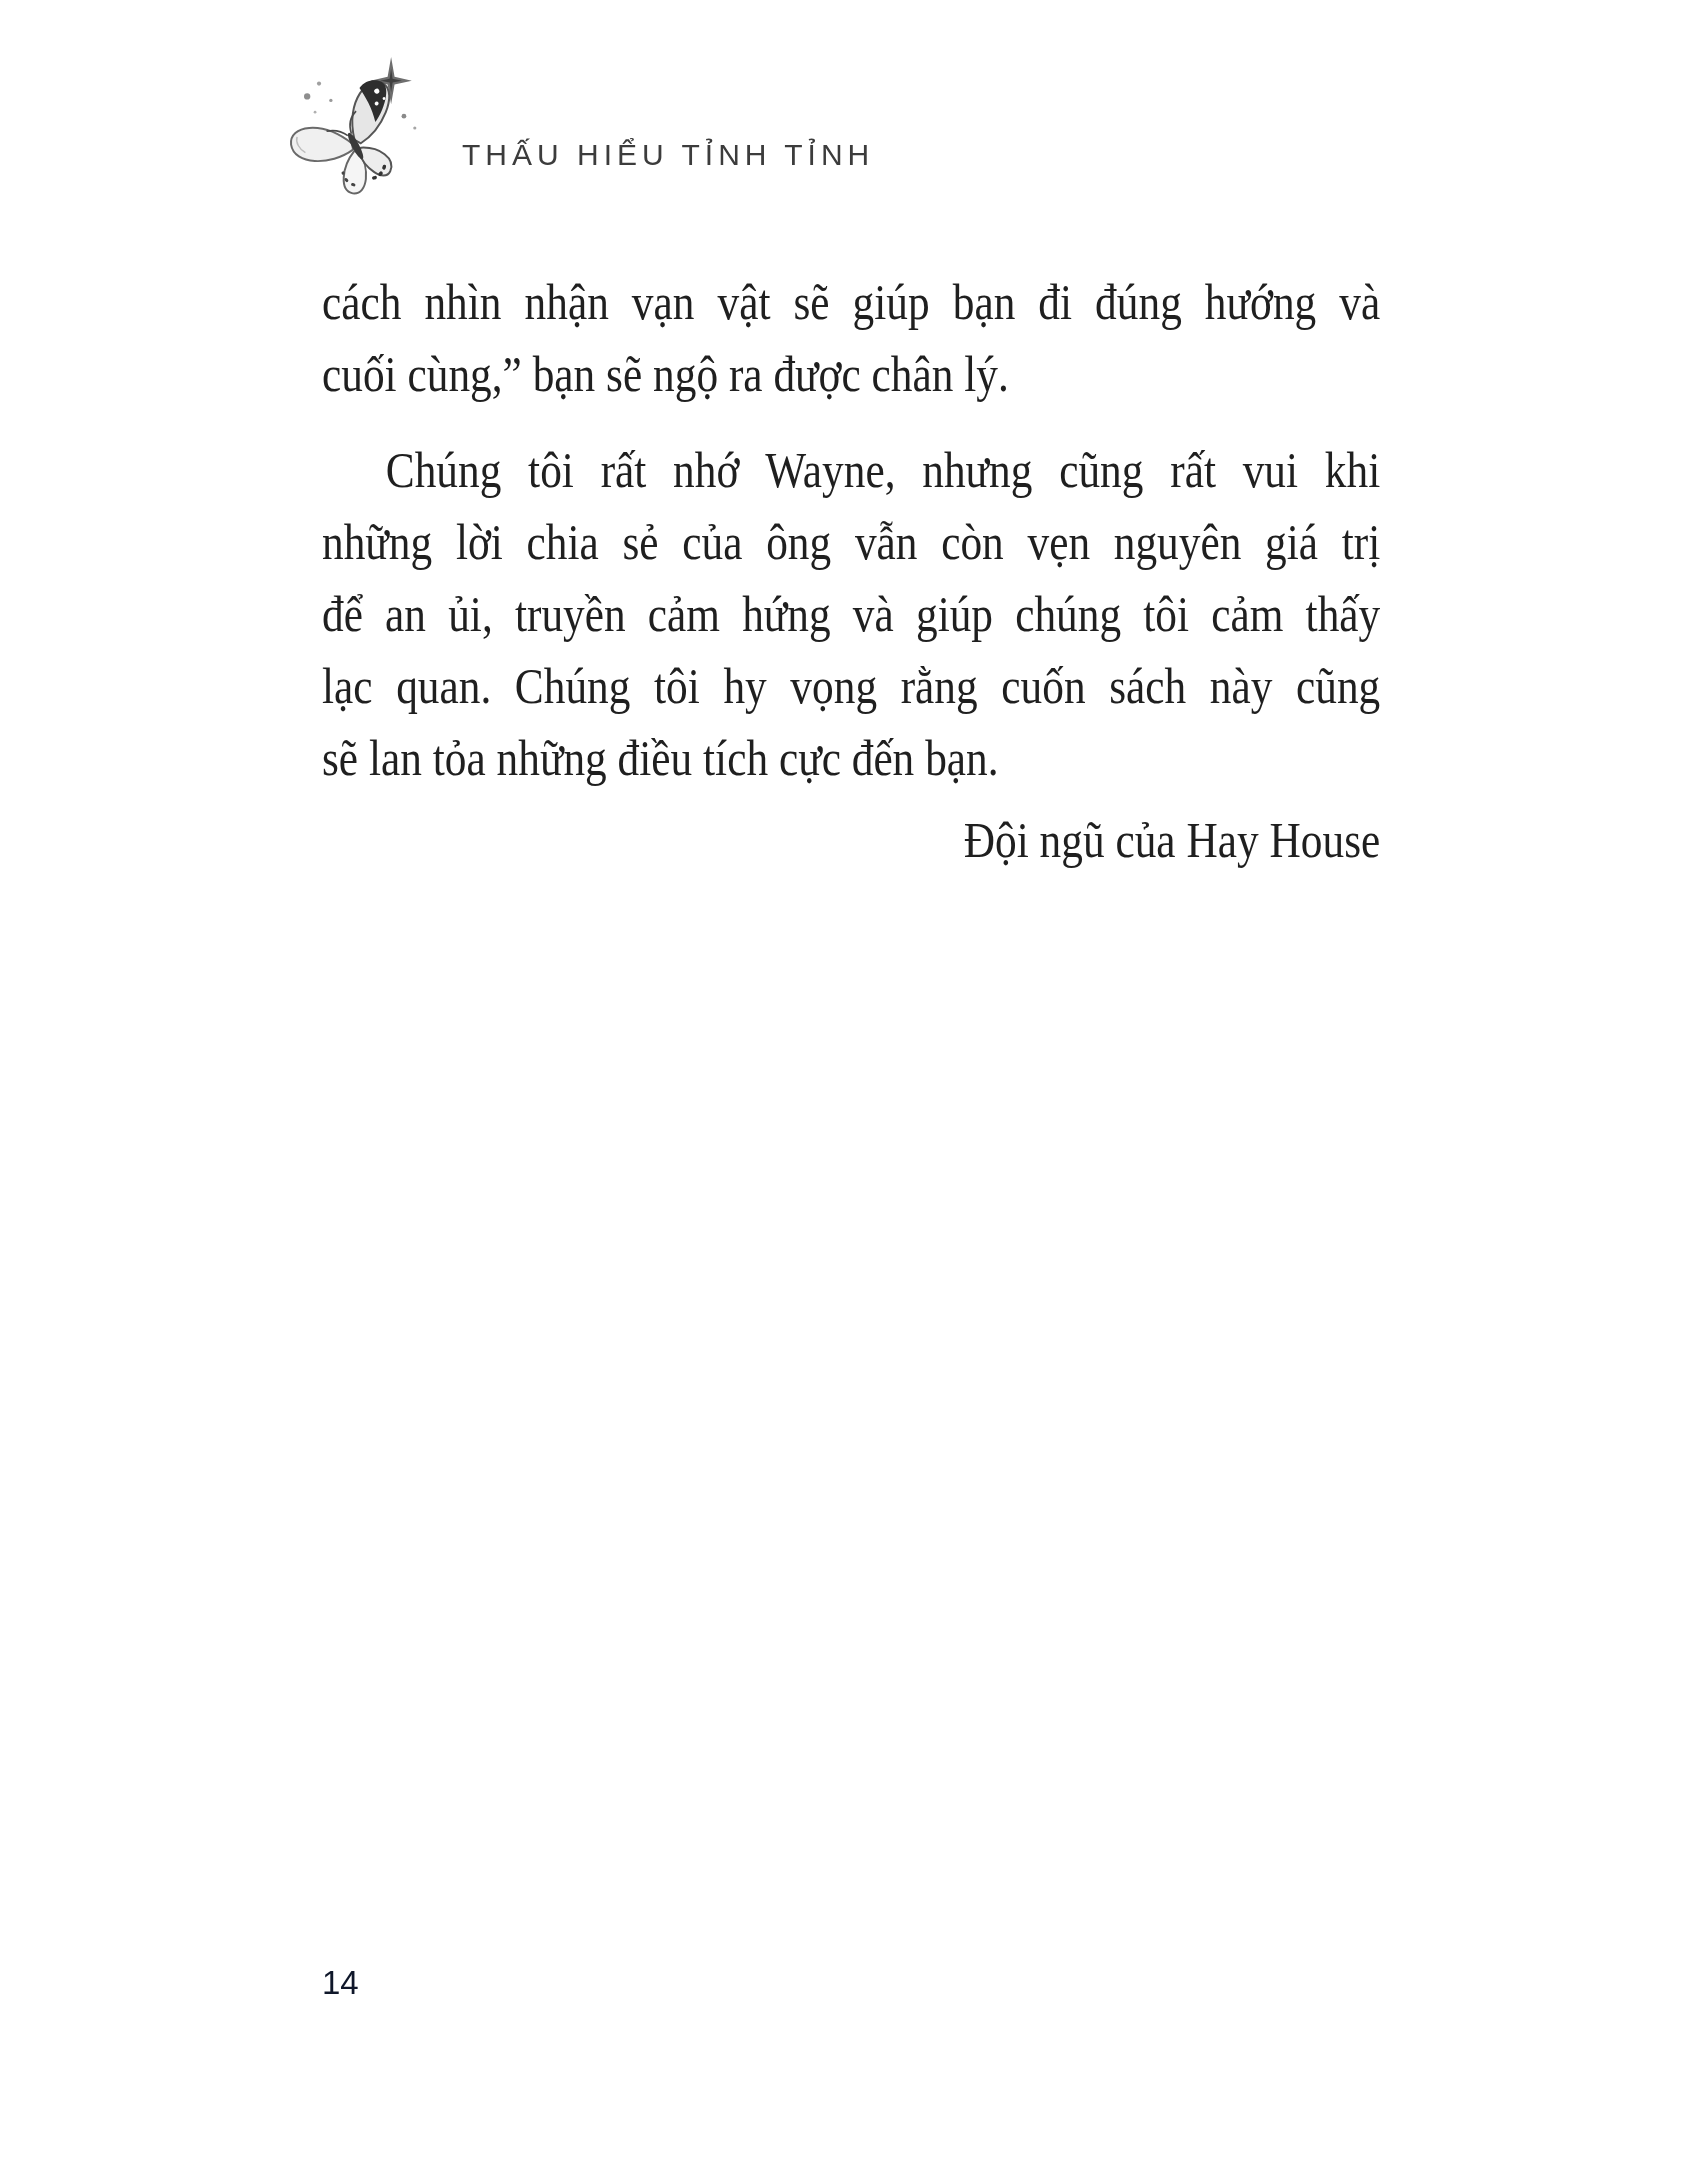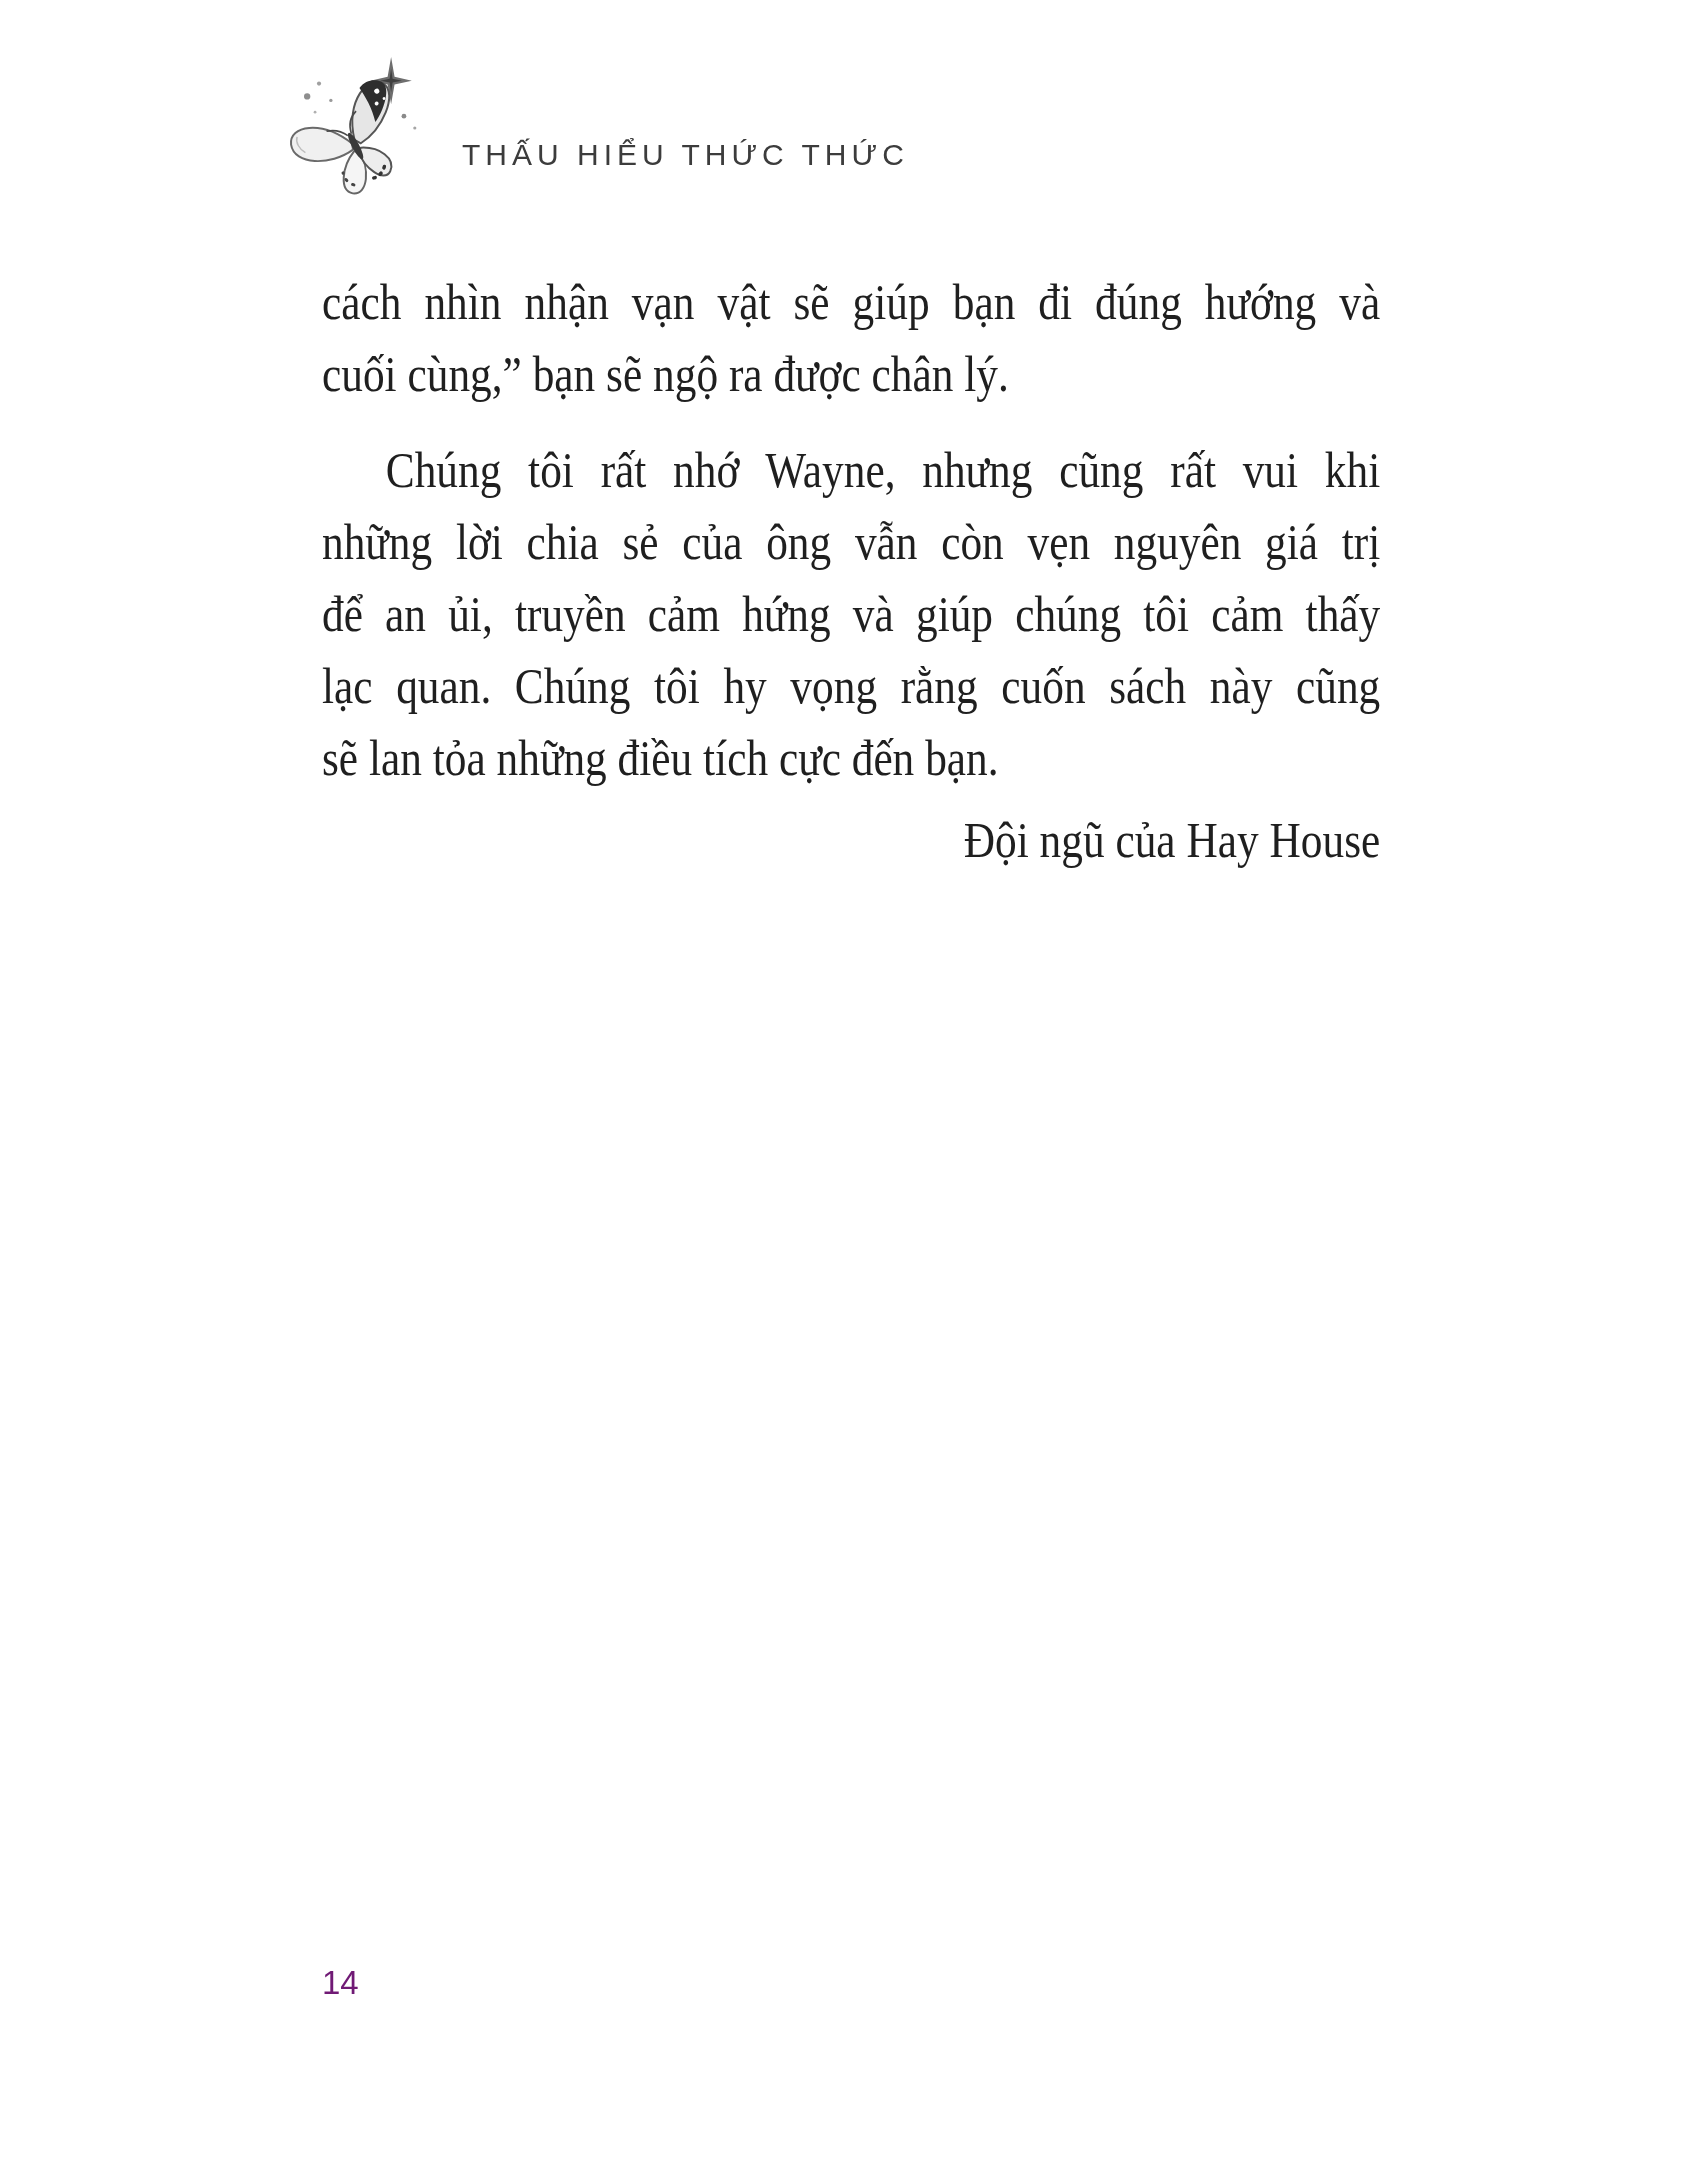--- a/index.html
+++ b/index.html
@@ -63,21 +63,21 @@
     transform:scaleX(0.85);
     transform-origin:0 50%;
     white-space:nowrap;
   }
   
   .page-number{
     position:absolute;
     left:322px;top:1964px;
     font-family:"Liberation Sans", sans-serif;
     font-size:33px;
-    color:#701a75;
+    color:#0f172a;
   }
 </style>
 </head>
 <body>
 
 <div class="page">
 
   <div class="header">
     <div class="logo-wrap">
       <svg width="149" height="158" viewBox="0 0 150 160">
@@ -111,21 +111,21 @@
           <path d="M88,128 C82,134 74,136 68,130" fill="none" stroke="#333" stroke-width="3.5" stroke-linecap="round" stroke-dasharray="1.5 6"></path>
           <path d="M52,130 C48,126 46,120 48,114" fill="none" stroke="#444" stroke-width="3" stroke-linecap="round" stroke-dasharray="1.5 7"></path>
 
           <ellipse cx="72" cy="96" rx="3.6" ry="15" fill="#3a3a3a"></ellipse>
 
           <path d="M70,83 C66,75 60,71 53,69" fill="none" stroke="#4a4a4a" stroke-width="1.6"></path>
           <path d="M74,83 C76,73 82,67 89,65" fill="none" stroke="#4a4a4a" stroke-width="1.6"></path>
         </g>
       </svg>
     </div>
-    <div class="header-title">THẤU HIỂU THỨC THỨC</div>
+    <div class="header-title">THẤU HIỂU TỈNH TỈNH</div>
   </div>
 
   <div class="textcol">
 
     <div class="para">
       <span class="line justify">cách nhìn nhận vạn vật sẽ giúp bạn đi đúng hướng và</span>
       <span class="line">cuối cùng,” bạn sẽ ngộ ra được chân lý.</span>
     </div>
 
     <div class="para">

